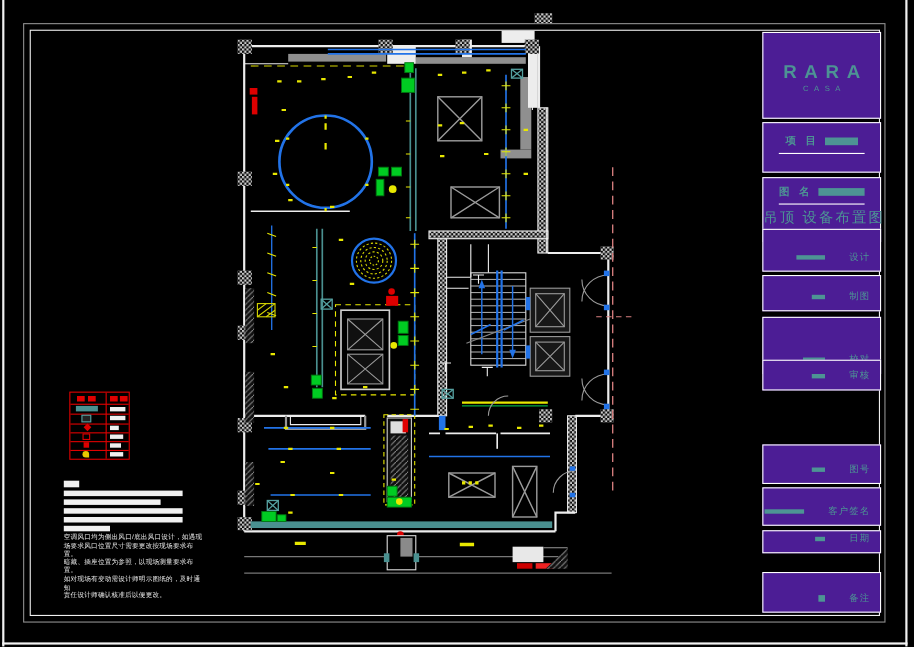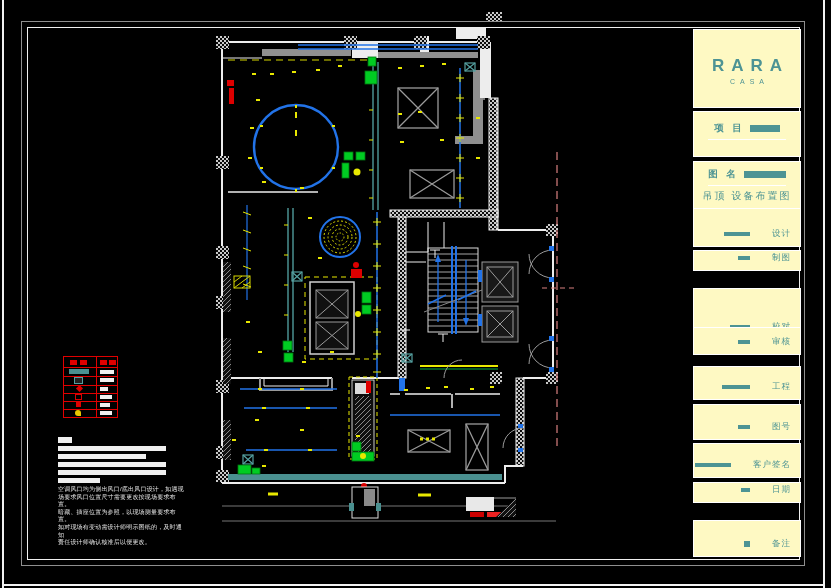--- a/index.html
+++ b/index.html
@@ -4,30 +4,30 @@
 <style>
   html,body{margin:0;padding:0;background:#000;}
   .page{position:relative;width:831px;height:588px;background:#000;overflow:hidden;
         font-family:"Liberation Sans","DejaVu Sans",sans-serif;}
   .edge{position:absolute;background:#f2f2f2;}
   .border-gray{position:absolute;left:21px;top:21px;width:784px;height:545px;border:1.5px solid #8f8f8f;box-sizing:border-box;}
   .border-white{position:absolute;left:27px;top:27px;width:773px;height:533px;border:1.5px solid #f0f0f0;box-sizing:border-box;}
   svg.plan{position:absolute;left:0;top:0;}
 
   
-  .tb-box{position:absolute;left:693px;width:108px;border:1.5px solid #fff;box-sizing:border-box;background:#fef9c3;}
+  .tb-box{position:absolute;left:693px;width:108px;border:1.5px solid #fff;box-sizing:border-box;background:#4c1d95;}
   .tb-logo-brand{position:absolute;left:0;right:0;top:26px;text-align:center;color:#4d9394;
      font-weight:bold;font-size:17px;letter-spacing:7px;text-indent:7px;}
   .tb-logo-sub{position:absolute;left:0;right:0;top:48px;text-align:center;color:#4d9394;
      font-size:7px;letter-spacing:5px;text-indent:5px;}
   .tb-field-row{position:absolute;left:0;right:0;display:flex;justify-content:center;align-items:center;gap:5px;}
   .tb-field-label{font-size:9.5px;font-weight:bold;letter-spacing:3px;color:#4d9494;white-space:nowrap;}
   .tb-bar{height:7px;background:#4d9494;}
   .tb-underline{position:absolute;left:14px;right:14px;height:1px;background:#fff;}
-  .tb-subname{position:absolute;left:0;right:0;text-align:center;color:#4d9494;font-size:10px;letter-spacing:2px;white-space:nowrap;}
+  .tb-subname{position:absolute;left:0;right:0;text-align:center;color:#4d9494;font-size:13px;letter-spacing:2px;white-space:nowrap;}
   .sig-row{position:absolute;right:9px;bottom:6px;display:flex;align-items:center;gap:22px;}
   .sig-bar{height:4px;background:#4d9494;}
   .sig-label{font-size:8.5px;color:#4d9494;letter-spacing:1px;white-space:nowrap;}
 
   
   .legend{position:absolute;left:63px;top:356px;width:55px;height:62px;border:1px solid #e00000;box-sizing:border-box;}
   .lg-h{position:absolute;left:0;right:0;height:1px;background:#e00000;}
   .lg-v{position:absolute;top:0;bottom:0;width:1px;background:#e00000;left:32px;}
   .lg-sym{position:absolute;}
   .lg-bar{position:absolute;background:#f0f0f0;}
@@ -352,44 +352,38 @@
     <div class="tb-underline" style="top:23px;"></div>
     <div class="tb-subname" style="top:27px;">吊顶  设备布置图</div>
   </div>
 
   <div class="tb-box" style="top:208px;height:39px;">
     <div class="sig-row">
         <span class="sig-bar" style="width:26px;"></span>
       <span class="sig-label">设计</span>
       </div>
   </div>
-  <div class="tb-box" style="top:250px;height:21px;">
+  <div class="tb-box" style="top:250px;height:33px;">
     <div class="sig-row">
         <span class="sig-bar" style="width:12px;"></span>
       <span class="sig-label">制图</span>
       </div>
   </div>
   <div class="tb-box" style="top:288px;height:52px;">
     <div class="sig-row">
         <span class="sig-bar" style="width:20px;"></span>
       <span class="sig-label">校对</span>
       </div>
   </div>
   <div class="tb-box" style="top:327px;height:28px;">
     <div class="sig-row">
         <span class="sig-bar" style="width:12px;"></span>
       <span class="sig-label">审核</span>
       </div>
   </div>
-  <div class="tb-box" style="top:366px;height:34px;">
-    <div class="sig-row">
-        <span class="sig-bar" style="width:28px;"></span>
-      <span class="sig-label">工程</span>
-      </div>
-  </div>
   <div class="tb-box" style="top:404px;height:36px;padding-left:27px;">
     <div class="sig-row">
         <span class="sig-bar" style="width:12px;"></span>
       <span class="sig-label">图号</span>
       </div>
   </div>
   <div class="tb-box" style="top:443px;height:35px;">
     <div class="sig-row">
         <span class="sig-bar" style="width:36px;"></span>
       <span class="sig-label">客户签名</span>

